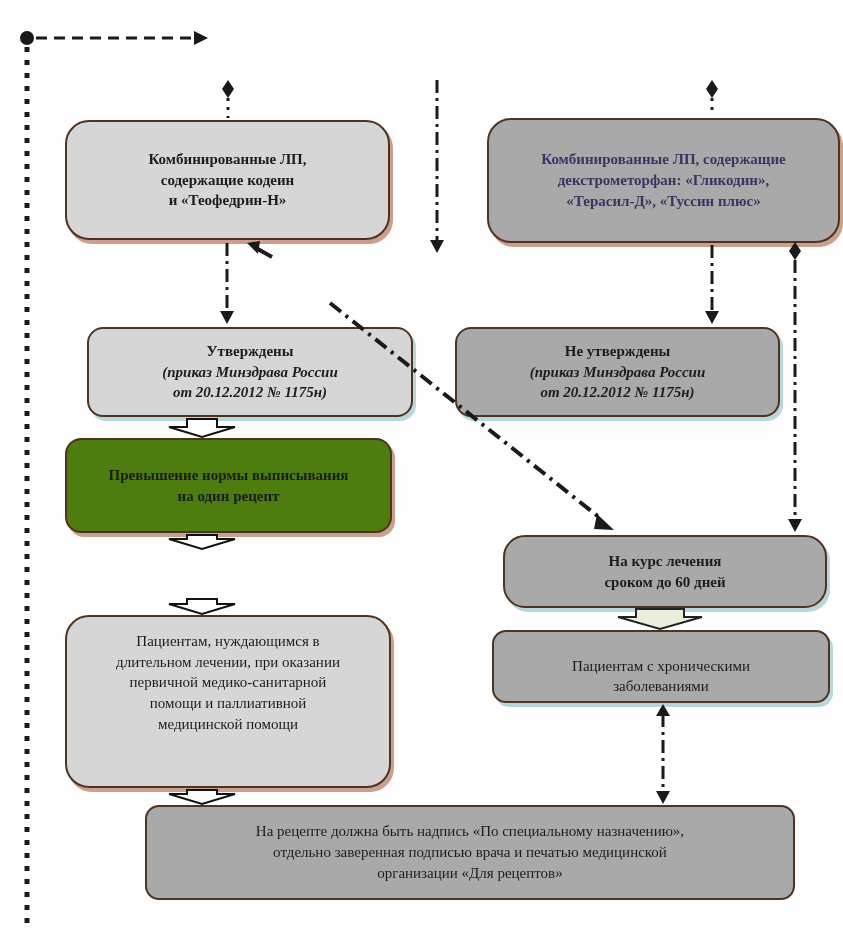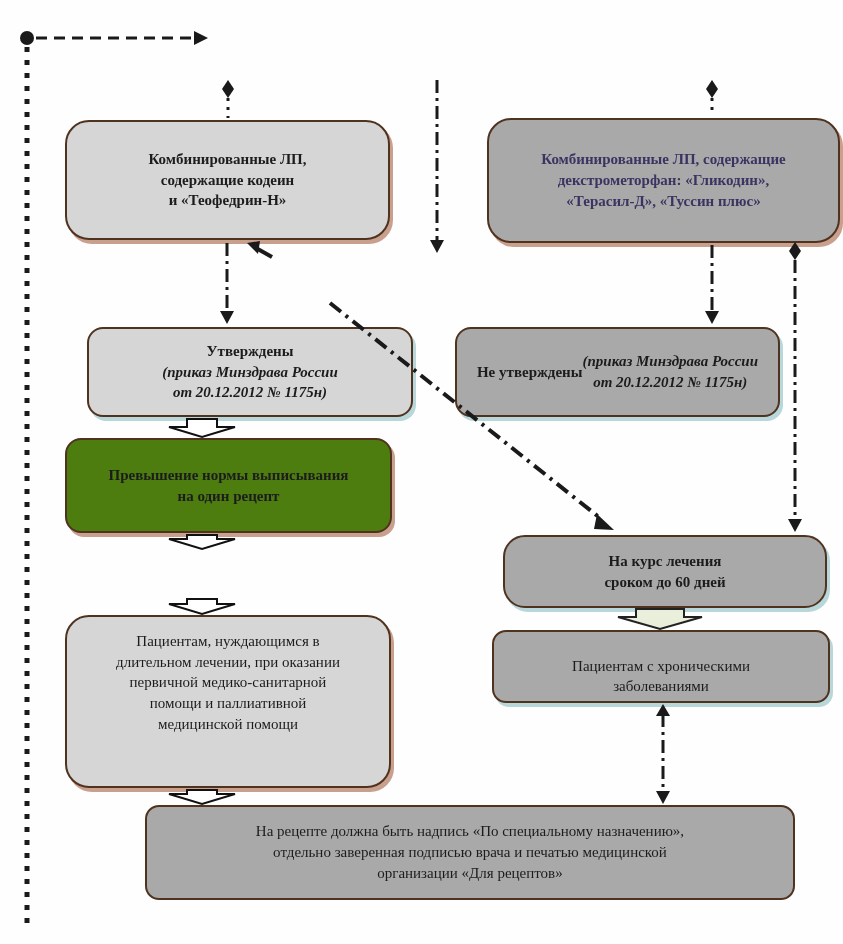--- a/index.html
+++ b/index.html
@@ -31,21 +31,21 @@
   .shadow-blue{box-shadow:3px 4px 0 var(--shadow-blue,#b7d7da);}
   .bold{font-weight:bold;}
   .navy{color:var(--navy-text,#3a3462);}
   .italic-sub{font-style:italic;font-weight:bold;}
 
   .n-title{left:207px;top:10px;width:545px;height:68px;border-radius:12px;font-size:15.5px;color:#26262e;letter-spacing:.2px;}
   .n-codeine{left:65px;top:120px;width:325px;height:120px;border-radius:24px;}
   .n-dextro{left:487px;top:118px;width:353px;height:125px;border-radius:24px;}
   .n-form{left:248px;top:255px;width:450px;height:42px;border-radius:8px;border-width:1.5px;border-color:#2f2419;}
   .n-approved{left:87px;top:327px;width:326px;height:90px;border-radius:16px;flex-direction:column;}
-  .n-notapproved{left:455px;top:327px;width:325px;height:90px;border-radius:16px;flex-direction:row;}
+  .n-notapproved{left:455px;top:327px;width:325px;height:90px;border-radius:16px;flex-direction:column;}
   .n-excess{left:65px;top:438px;width:327px;height:95px;border-radius:16px;background:#4d7c0f;}
   .n-limit{left:65px;top:550px;width:327px;height:47px;border-radius:10px;}
   .n-patients{left:65px;top:615px;width:326px;height:173px;border-radius:24px;align-items:flex-start;padding-top:14px;}
   .n-course{left:503px;top:535px;width:324px;height:73px;border-radius:22px;}
   .n-chronic{left:492px;top:630px;width:338px;height:73px;border-radius:14px;align-items:flex-end;}
   .n-note{left:145px;top:805px;width:650px;height:95px;border-radius:14px;}
 
   svg.overlay{position:absolute;left:0;top:0;z-index:3;pointer-events:none;}
   .node{z-index:2;}
 </style>

